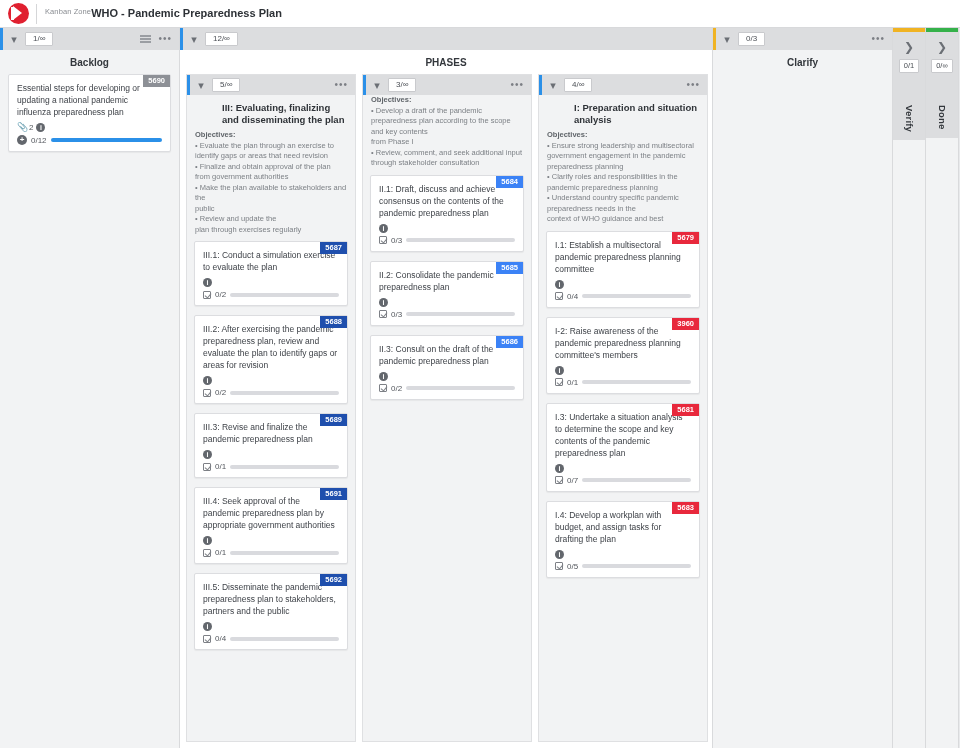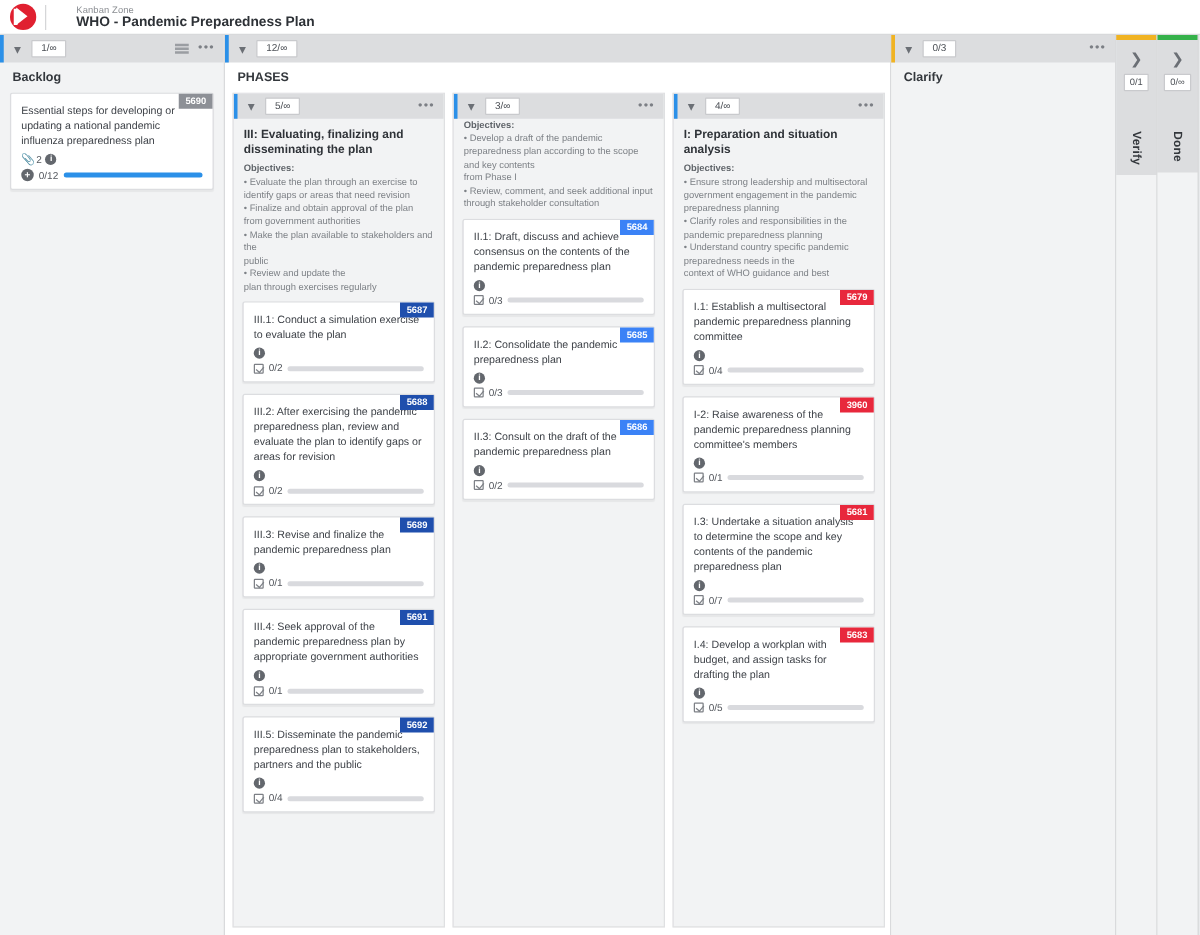--- a/index.html
+++ b/index.html
@@ -27,21 +27,21 @@
     width: 0; height: 0;
     border-left: 9px solid #ffffff;
     border-top: 7px solid transparent;
     border-bottom: 7px solid transparent;
   }
   .logo::after {
     content: ""; position: absolute; left: 3px; top: 4px;
     width: 3px; height: 13px; background: #ffffff;
   }
   .topdivider { width: 1px; height: 20px; background: #d5d6d8; margin-right: 8px; }
-  .titles { display: flex; flex-direction: column; justify-content: space-between; margin-left: 16px; }
+  .titles { display: flex; flex-direction: row; justify-content: space-between; }
   .brandline { font-size: 7.5px; color: #8a8d92; line-height: 9px; letter-spacing: .1px; }
   .boardtitle { font-size: 11px; font-weight: bold; color: #2d3136; line-height: 13px; }
 
   
   .board {
     position: absolute; top: 28px; left: 0;
     width: 960px; height: 720px;
     display: flex; align-items: stretch;
     background: #e9eaec;
   }
@@ -64,20 +64,21 @@
     padding: 1px 7px; line-height: 10px; border-radius: 1px;
   }
   .head-tools { margin-left: auto; display: flex; align-items: center; gap: 7px; padding-right: 7px; }
   .list-icon { display: flex; flex-direction: column; gap: 1.5px; }
   .list-icon i { display: block; width: 11px; height: 1.5px; background: #9a9da2; }
   .dots { letter-spacing: 1px; color: #7c7f85; font-size: 10px; line-height: 6px; }
 
   .lane-title {
     font-size: 10px; font-weight: bold; color: #33373c;
     padding: 7px 10px 6px 10px;
+    text-align: center;
   }
 
   
   .backlog {
     width: 180px; background: #f2f3f4;
     display: flex; flex-direction: column;
     border-right: 1px solid #d9dadc;
     flex: 0 0 180px;
   }
   .backlog-body { padding: 0 8px; flex: 1; overflow: hidden; }
@@ -141,21 +142,21 @@
   .phases-cols { display: flex; flex: 1; padding: 0 4px 6px 6px; gap: 6px; overflow: hidden; }
   .pcol {
     flex: 1; background: #f2f3f4; border: 1px solid #dfe0e2;
     display: flex; flex-direction: column; overflow: hidden;
   }
   .pcol-head {
     height: 20px; background: #dcdddf; display: flex; align-items: center; position: relative;
   }
   .pcol-title {
     font-size: 9.5px; font-weight: bold; color: #2f3338;
-    padding: 7px 8px 4px 8px; line-height: 12px;
+    padding: 7px 8px 4px 8px; line-height: 12px; margin-left: 27px;
   }
   .pcol-obj {
     font-size: 7.5px; color: #7d8186; line-height: 10.5px;
     padding: 0 8px 6px 8px;
   }
   .pcol-obj b { color: #5f6469; font-size: 7.5px; }
   .pcol-cards { padding: 0 7px; flex: 1; overflow: hidden; }
 
   
   .execute {

